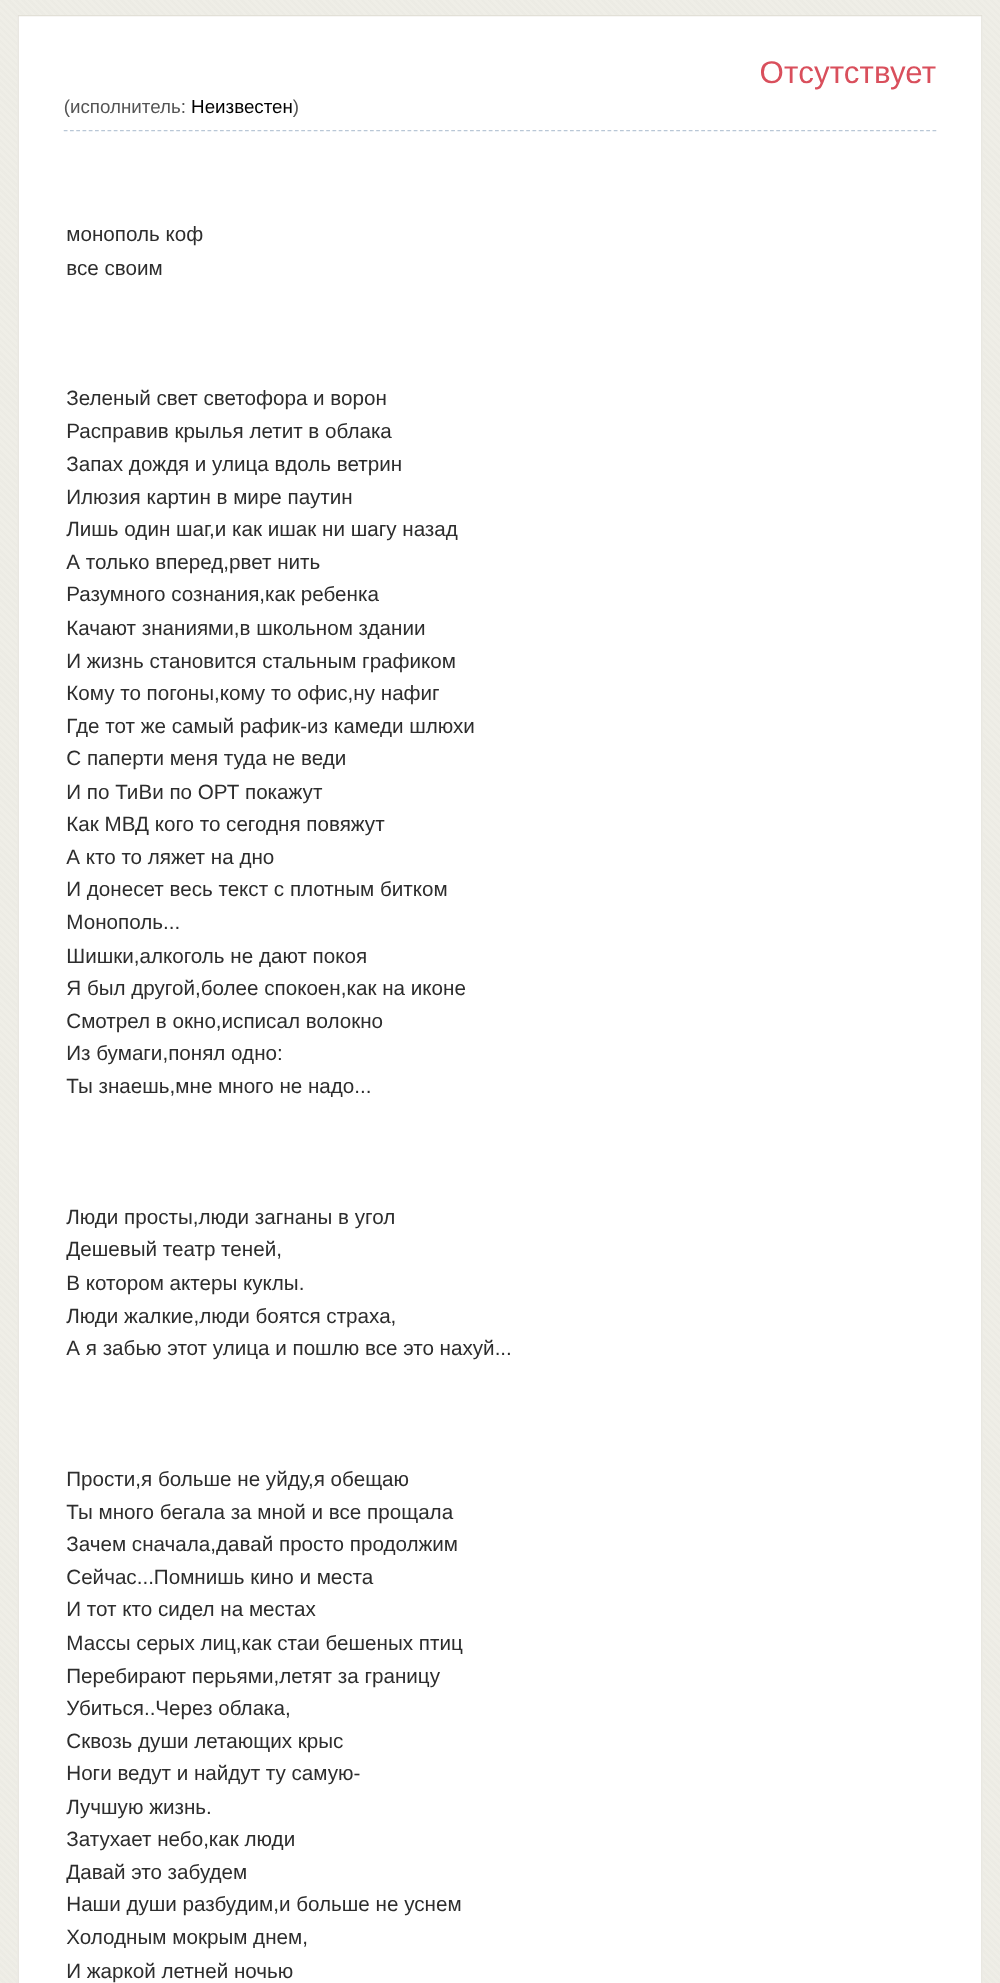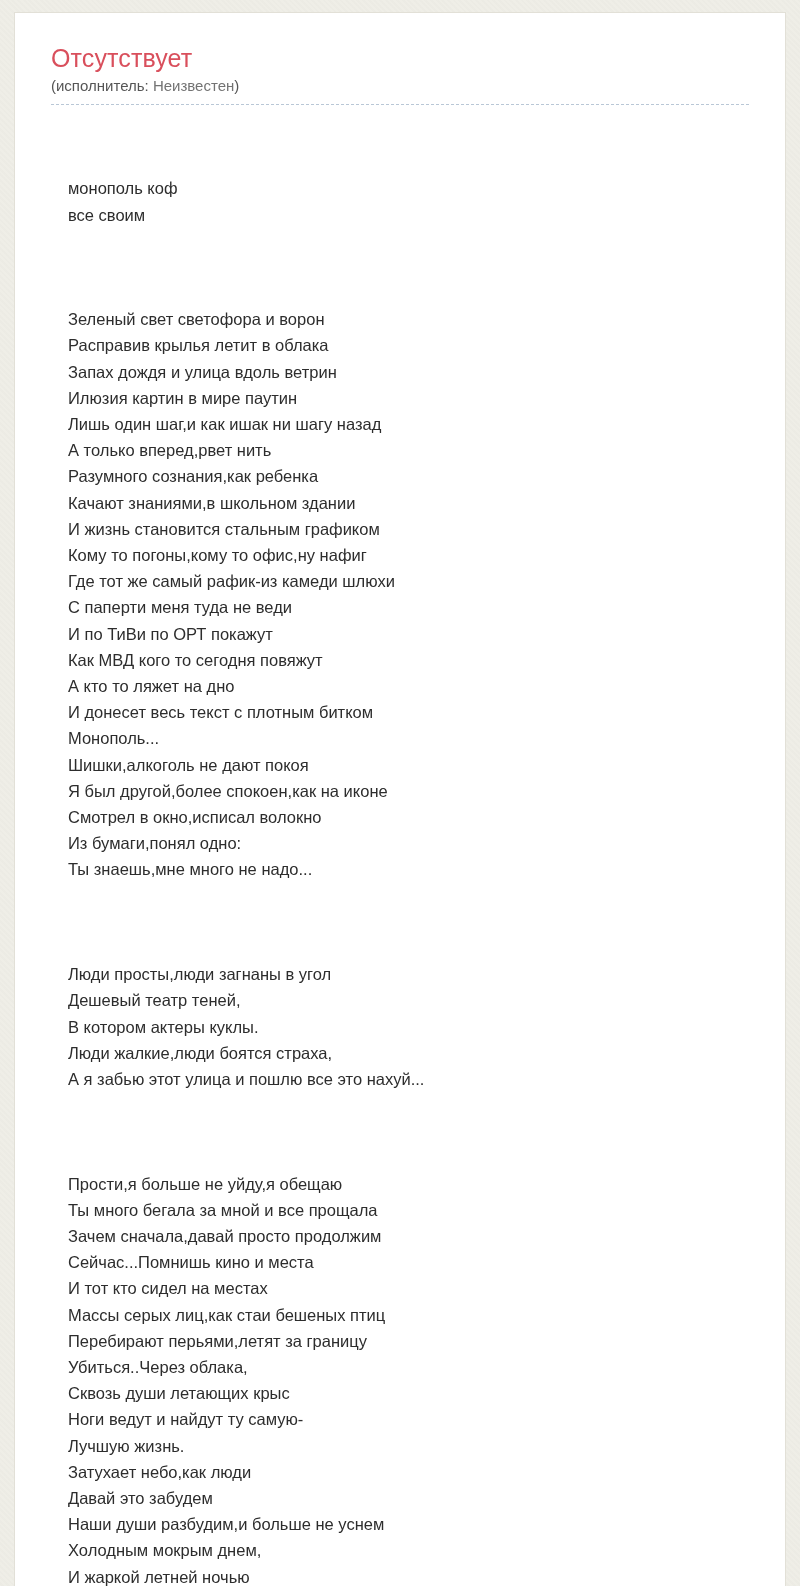--- a/index.html
+++ b/index.html
@@ -34,48 +34,49 @@
     box-shadow: 0 0 0 1px rgba(255,255,255,0.7) inset;
     padding: 30px 36px 40px 36px;
   }
   .song-title {
     color: #d94f5c;
     font-size: 25px;
     line-height: 30px;
     font-weight: 400;
     margin: 0 0 4px 0;
     letter-spacing: 0.1px;
+    text-align: right;
   }
   .artist-line {
     font-size: 15px;
     color: #555555;
     margin: 0 0 10px 0;
   }
   .artist-link {
-    color: #737373;
+    color: #000000;
     text-decoration: none;
     cursor: pointer;
   }
   .divider {
     border: none;
     border-top: 1px dashed #b9c7d6;
     margin: 6px 0 18px 0;
     height: 0;
   }
   .lyrics {
     font-size: 16.5px;
     line-height: 26.2px;
     color: #2d2d2d;
     white-space: pre-wrap;
     word-wrap: break-word;
     margin: 0;
     font-family: "Liberation Sans", sans-serif;
   }
   .lyrics-block {
-    margin: 0 0 26px 17px;
+    margin: 0 0 26px 2px;
   }
   .lyrics-block:last-child {
     margin-bottom: 0;
   }
 </style>
 </head>
 <body>
 
 <div class="page-frame">
   <div class="sheet">

